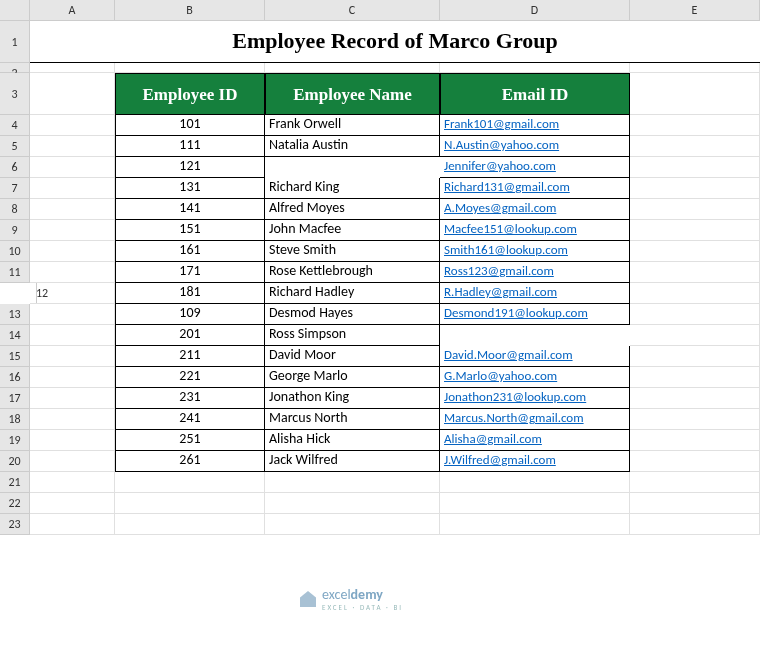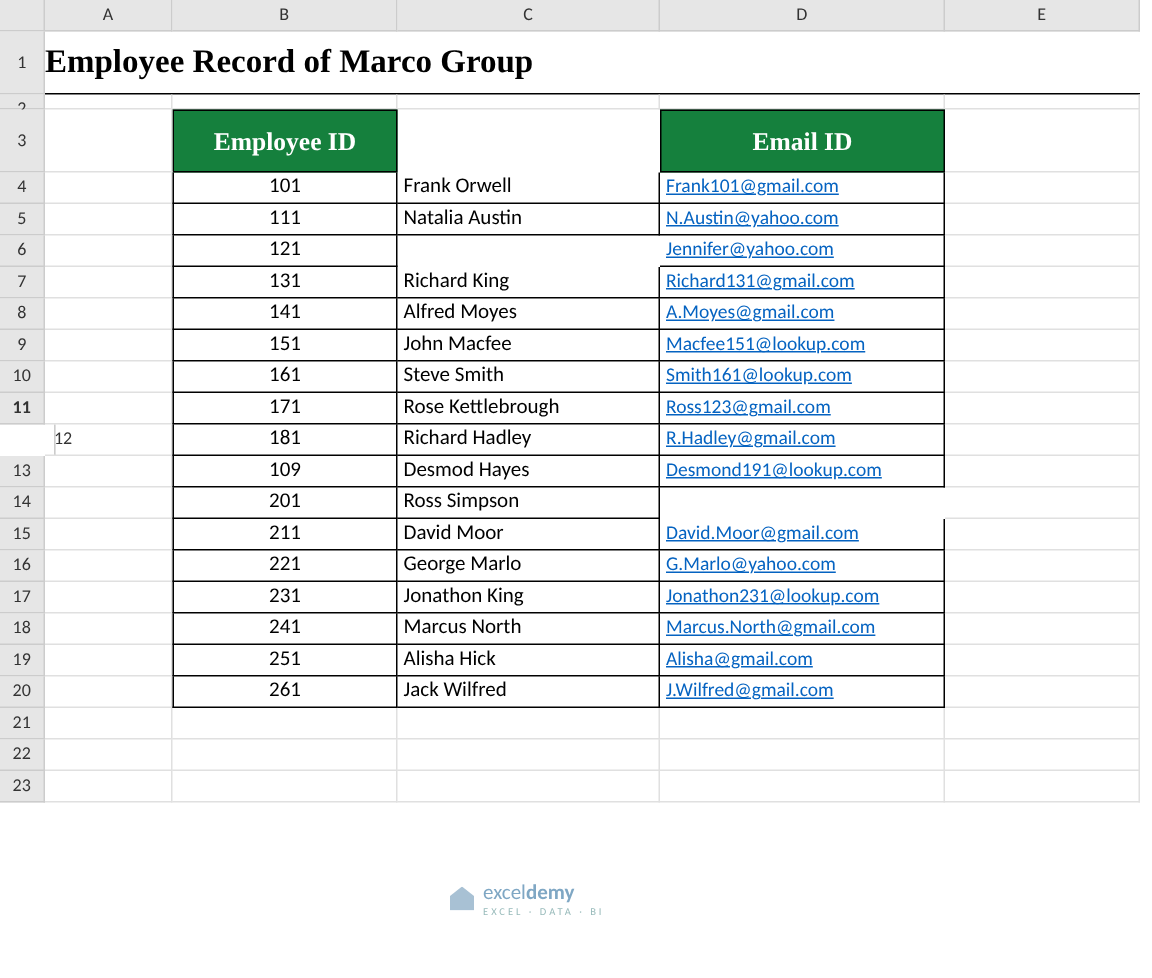--- a/index.html
+++ b/index.html
@@ -46,21 +46,21 @@
   }
   .cell {
     border-right: 1px solid #e0e0e0;
     border-bottom: 1px solid #e0e0e0;
     line-height: 21px;
     padding: 0 2px;
   }
   .title {
     grid-column: 2 / span 5;
     grid-row: 2;
-    text-align: left;
+    text-align: center;
     font-family: 'Times New Roman', Georgia, serif;
     font-weight: bold;
     font-size: 22px;
     line-height: 40px;
     border-bottom: 1.5px solid #000;
   }
   .row-head.title-rh { line-height: 42px; height: 42px; }
   .hdr {
     background: #15803d;
     color: #fff;
@@ -130,40 +130,41 @@
     <div class="row-head title-rh" data-name="row-header-1" style="grid-row: 2;">1</div>
     <div class="row-head" data-name="row-header-2" style="grid-row: 3;">2</div>
     <div class="row-head hdr-rh" data-name="row-header-3" style="grid-row: 4;">3</div>
     <div class="row-head" data-name="row-header-4" style="grid-row: 5;">4</div>
     <div class="row-head" data-name="row-header-5" style="grid-row: 6;">5</div>
     <div class="row-head" data-name="row-header-6" style="grid-row: 7;">6</div>
     <div class="row-head" data-name="row-header-7" style="grid-row: 8;">7</div>
     <div class="row-head" data-name="row-header-8" style="grid-row: 9;">8</div>
     <div class="row-head" data-name="row-header-9" style="grid-row: 10;">9</div>
     <div class="row-head" data-name="row-header-10" style="grid-row: 11;">10</div>
-    <div class="row-head" data-name="row-header-11" style="grid-row: 12; font-weight: bold;">11</div>
+    <div class="row-head" data-name="row-header-11" style="grid-row: 12;">11</div>
     <div class="row-head" data-name="row-header-12" style="grid-row: 13; margin-left: 36px;">12</div>
     <div class="row-head" data-name="row-header-13" style="grid-row: 14;">13</div>
     <div class="row-head" data-name="row-header-14" style="grid-row: 15;">14</div>
     <div class="row-head" data-name="row-header-15" style="grid-row: 16;">15</div>
     <div class="row-head" data-name="row-header-16" style="grid-row: 17;">16</div>
     <div class="row-head" data-name="row-header-17" style="grid-row: 18;">17</div>
     <div class="row-head" data-name="row-header-18" style="grid-row: 19;">18</div>
     <div class="row-head" data-name="row-header-19" style="grid-row: 20;">19</div>
     <div class="row-head" data-name="row-header-20" style="grid-row: 21;">20</div>
     <div class="row-head" data-name="row-header-21" style="grid-row: 22;">21</div>
     <div class="row-head" data-name="row-header-22" style="grid-row: 23;">22</div>
     <div class="row-head" data-name="row-header-23" style="grid-row: 24;">23</div>
     <div class="title" data-name="page-title" style="grid-area: 2 / 2 / auto / span 5;">Employee Record of Marco Group</div>
     <div class="cell" data-name="cell-blank" style="grid-area: 3 / 2;"></div>
     <div class="cell" data-name="cell-blank" style="grid-area: 3 / 3;"></div>
     <div class="cell" data-name="cell-blank" style="grid-area: 3 / 4;"></div>
     <div class="cell" data-name="cell-blank" style="grid-area: 3 / 5;"></div>
     <div class="cell" data-name="cell-blank" style="grid-area: 3 / 6;"></div>
     <div class="hdr" data-name="table-header-id" style="grid-area: 4 / 3;">Employee ID</div>
+    <div class="hdr" data-name="table-header-name" style="grid-area: 4 / 4;">Employee Name</div>
     <div class="hdr" data-name="table-header-email" style="grid-area: 4 / 5;">Email ID</div>
     <div class="cell" data-name="cell-blank" style="grid-area: 4 / 2; height: 42px;"></div>
     <div class="cell" data-name="cell-blank" style="grid-area: 4 / 6; height: 42px;"></div>
     <div class="cell" data-name="cell-blank" style="grid-area: 5 / 2;"></div>
     <div class="data-id" data-name="employee-id-cell" style="grid-area: 5 / 3;">101</div>
     <div class="data-name" data-name="employee-name-cell" style="grid-area: 5 / 4;">Frank Orwell</div>
     <div class="data-email" data-name="email-cell" style="grid-area: 5 / 5;"><a href="#" data-name="email-link">Frank101@gmail.com</a></div>
     <div class="cell" data-name="cell-blank" style="grid-area: 5 / 6;"></div>
     <div class="cell" data-name="cell-blank" style="grid-area: 6 / 2;"></div>
     <div class="data-id" data-name="employee-id-cell" style="grid-area: 6 / 3;">111</div>

